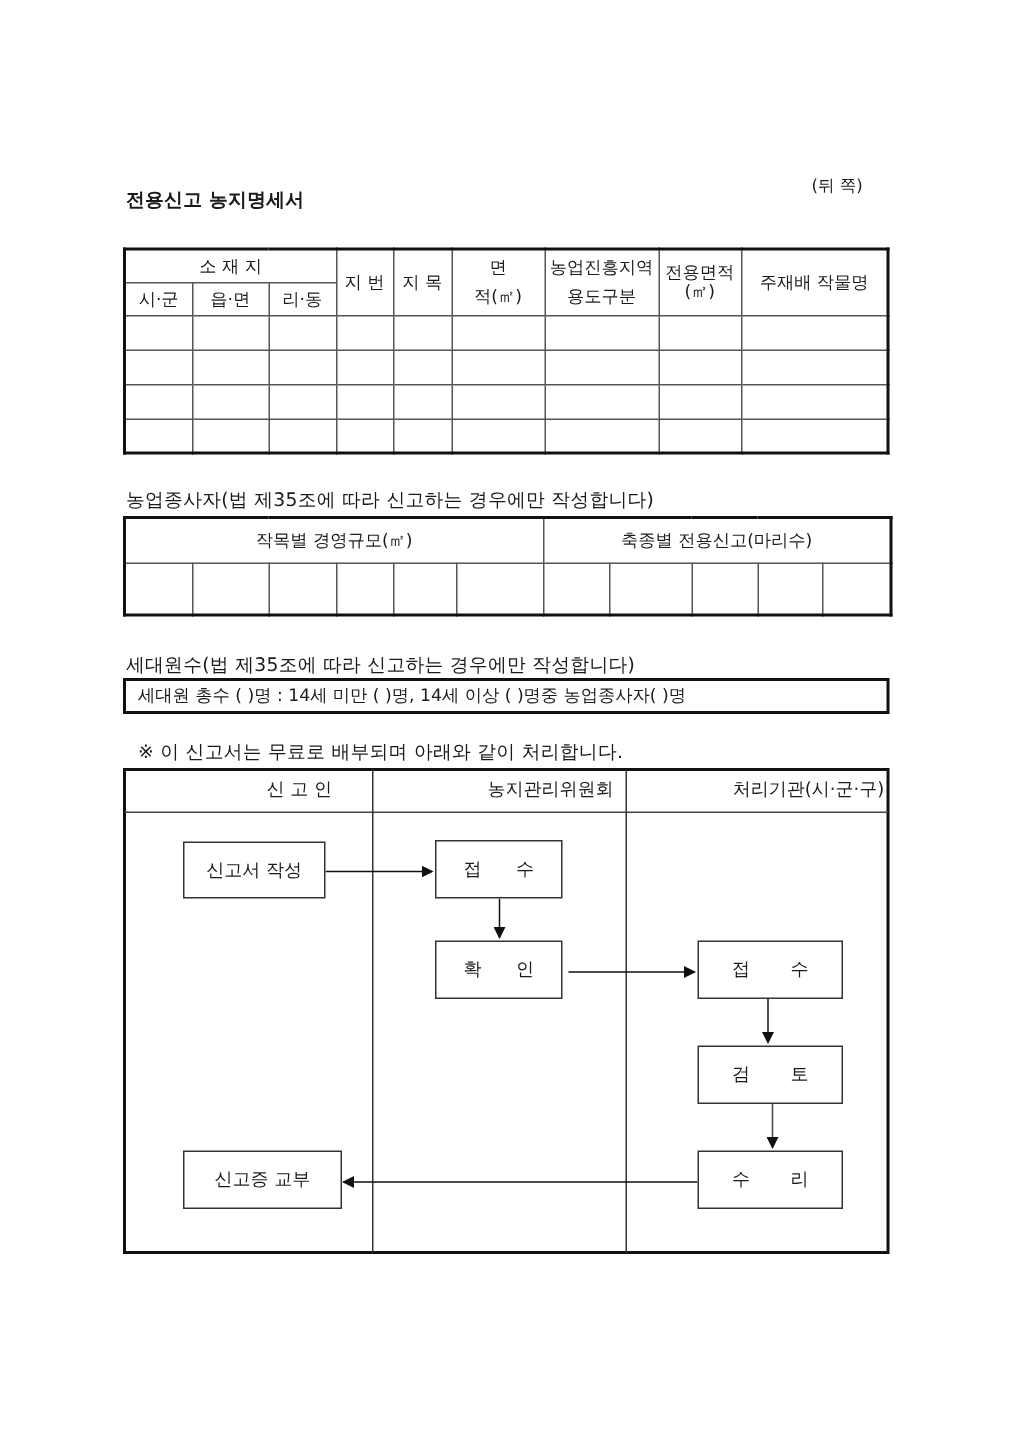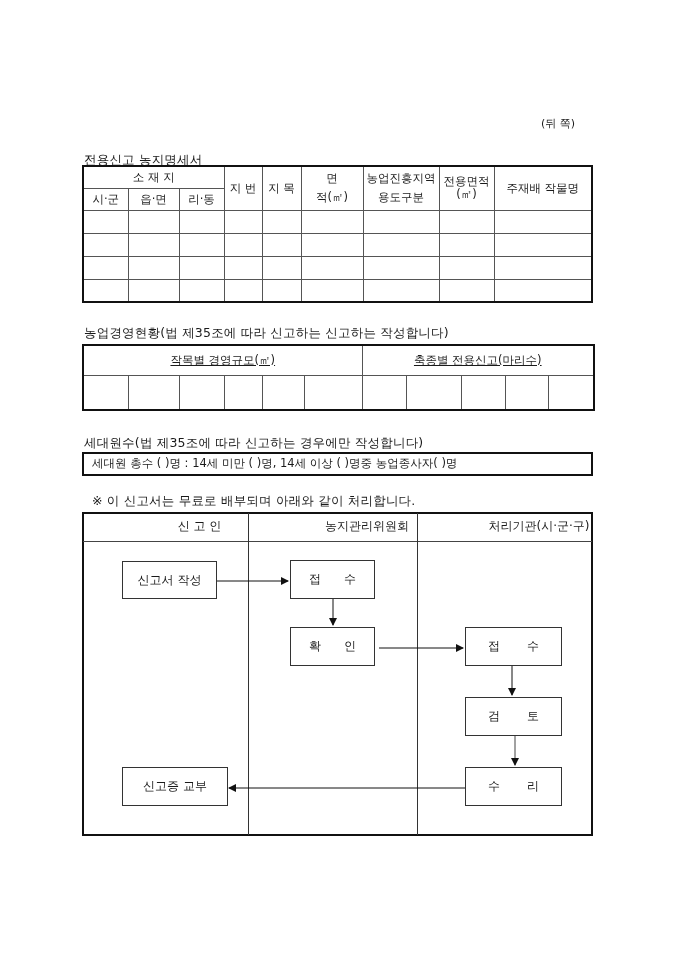--- a/index.html
+++ b/index.html
@@ -19,21 +19,21 @@
          display:flex; align-items:center; justify-content:center; font-size:12px;text-align:center; }
   .box.spread { justify-content:space-between; padding:0 18px; }
   .lane-head { position:absolute; font-size:12px; text-align:center; white-space:nowrap;margin-left:34px; }
   svg.arrows { position:absolute; left:0; top:0; }
 </style>
 </head>
 <body>
 
 <div class="abs txt small" style="left:541px; top:116px;">(뒤  쪽)</div>
 
-<div class="abs section-title" style="left:84px; top:152px;">전용신고 농지명세서</div>
+<div class="abs section-title" style="left:84px; top:125px;font-weight:bold;">전용신고 농지명세서</div>
 
 <table class="grid" style="left:82px; top:165px; width:511px; height:138px;">
   <colgroup>
     <col style="width:45px">
       <col style="width:51px">
       <col style="width:45px">
       <col style="width:38px">
     <col style="width:39px">
       <col style="width:62px">
       <col style="width:76px">
@@ -104,23 +104,23 @@
         <td></td>
         <td></td>
         <td></td>
         <td></td>
         <td></td>
         <td></td>
   </tr>
 </tbody>
   </table>
 
-<div class="abs section-title" style="left:84px; top:325px;">농업경영현황(법 제35조에 따라 신고하는 신고하는 작성합니다)</div>
-
-<table class="grid" style="left:82px; top:344px; width:511px; height:67px;text-decoration:underline;">
+<div class="abs section-title" style="left:84px; top:325px;">농업종사자(법 제35조에 따라 신고하는 경우에만 작성합니다)</div>
+
+<table class="grid" style="left:82px; top:344px; width:511px; height:67px;">
   <colgroup>
     <col style="width:45px">
       <col style="width:51px">
       <col style="width:45px">
       <col style="width:38px">
       <col style="width:42px">
       <col style="width:58px">
     <col style="width:44px">
       <col style="width:55px">
       <col style="width:44px">

